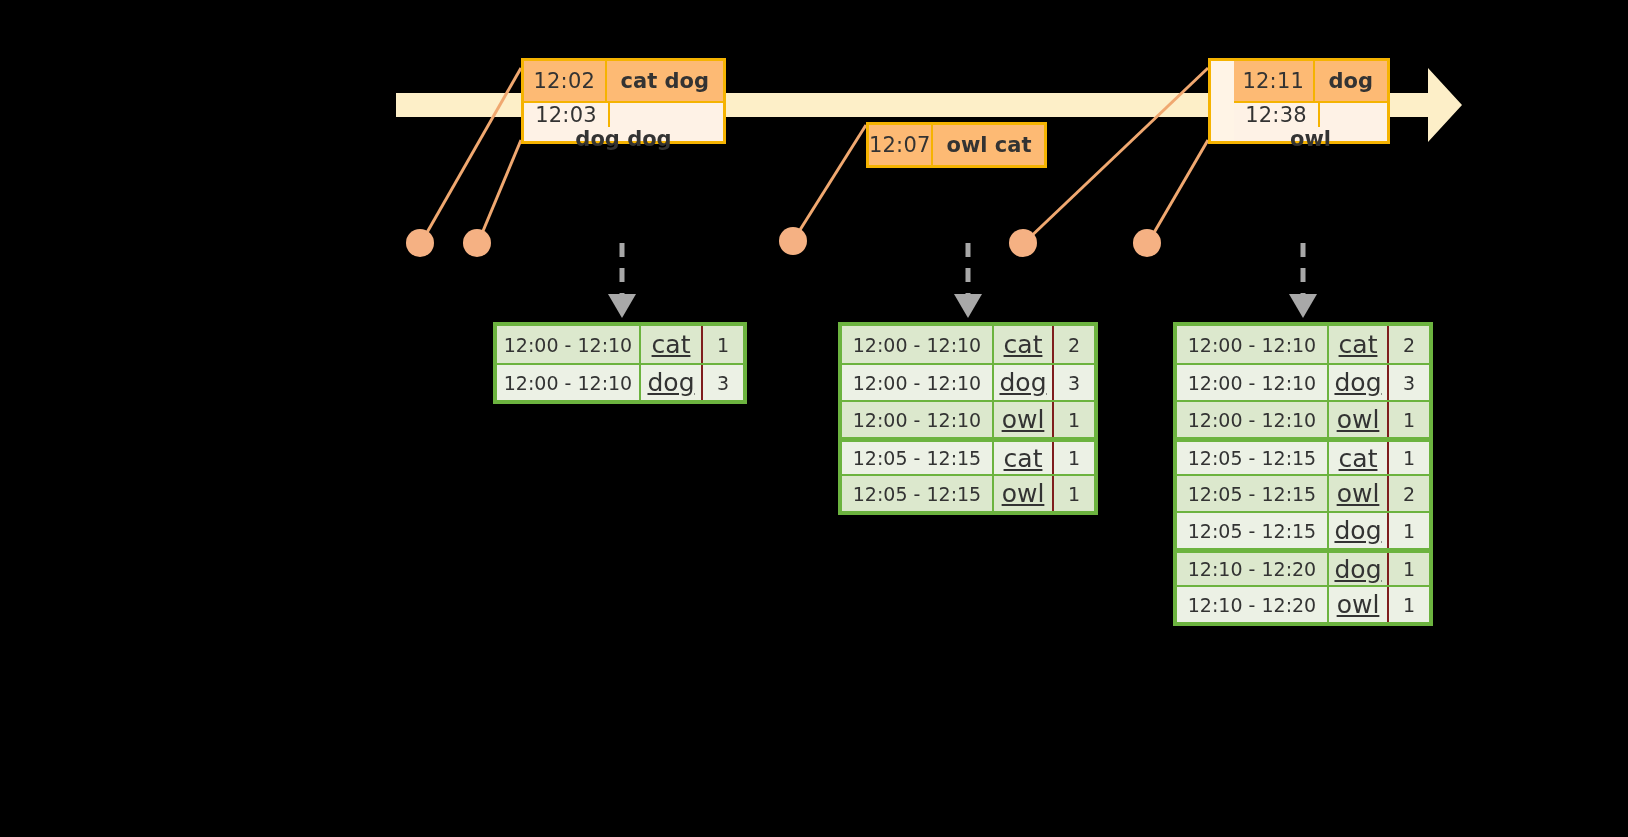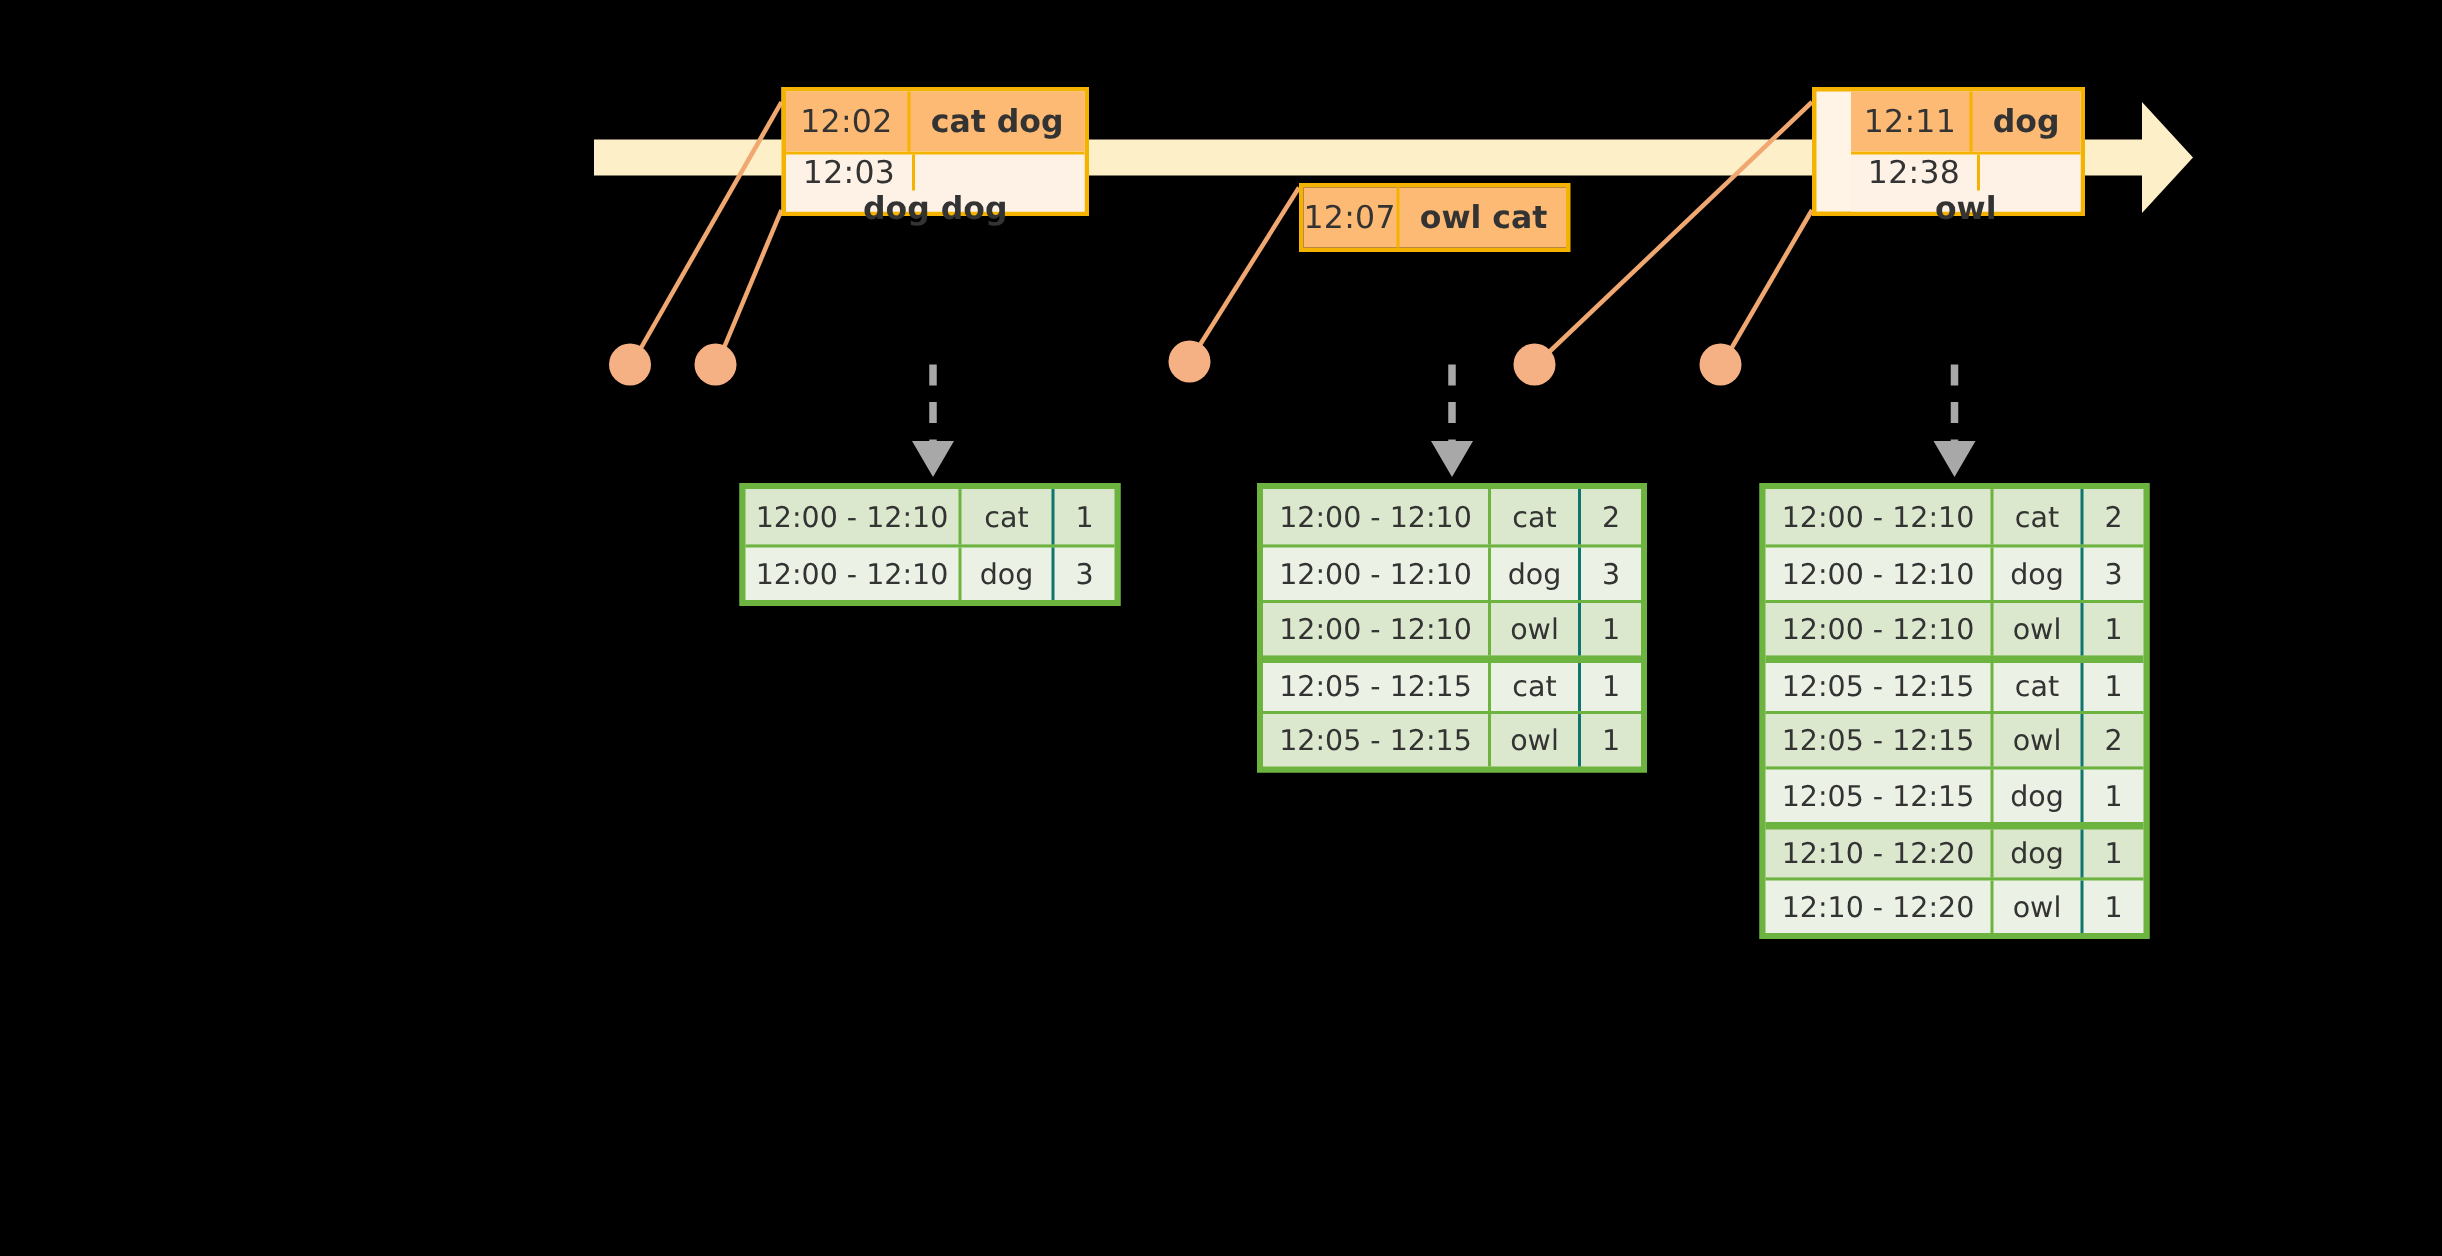--- a/index.html
+++ b/index.html
@@ -90,26 +90,27 @@
     border-right: 2px solid #6CB33F;
     display: flex;
     align-items: center;
     justify-content: center;
     font-size: 19px;
     color: #333333;
     white-space: nowrap;
   }
   .rc-word {
     box-sizing: border-box;
-    border-right: 2px solid #0f766e;
-    display: flex;
-    align-items: center;
-    justify-content: center;
-    font-size: 19px;
-    color: #333333;
+    border-right: 2px solid #7f1d1d;
+    display: flex;
+    align-items: center;
+    justify-content: center;
+    font-size: 25px;
+    color: #333333;
+    text-decoration: underline;
   }
   .rc-count {
     box-sizing: border-box;
     display: flex;
     align-items: center;
     justify-content: center;
     font-size: 19px;
     color: #333333;
   }
 

